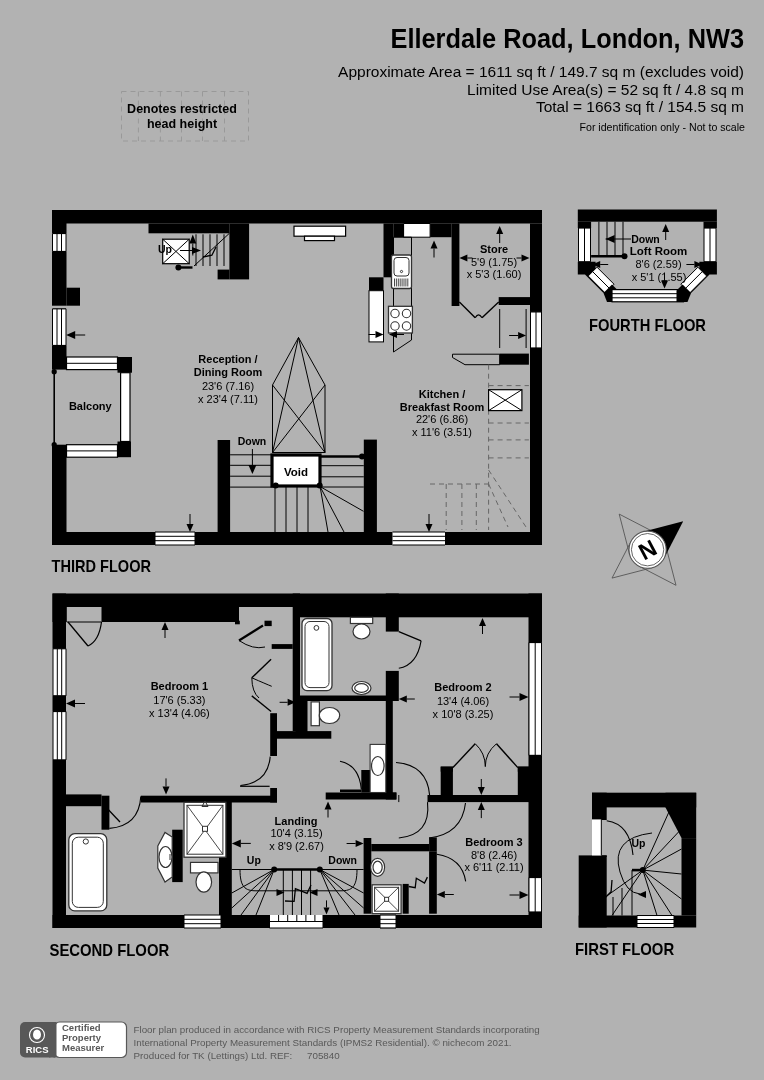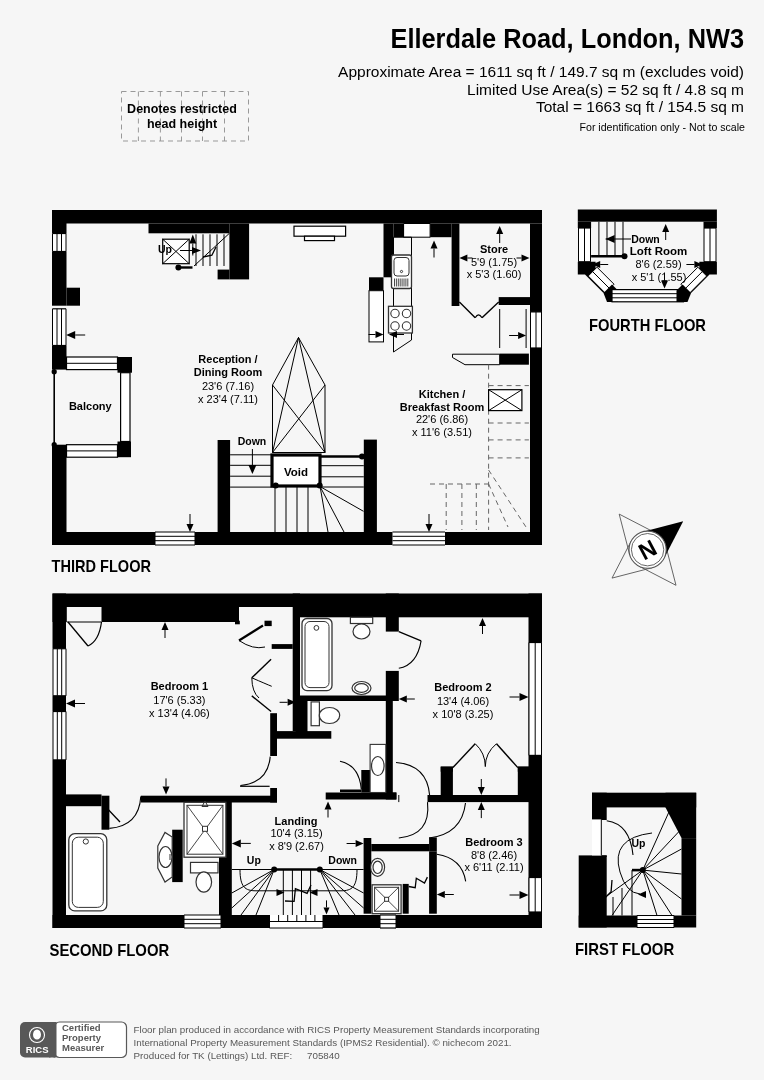--- a/index.html
+++ b/index.html
@@ -1,15 +1,15 @@
 <!DOCTYPE html>
 <html><head><meta charset="utf-8">
 <style>
 html,body{margin:0;padding:0;background:#fff;}
-#page{position:relative;width:764px;height:1080px;overflow:hidden;background:#fef9c3;filter:grayscale(1);}
+#page{position:relative;width:764px;height:1080px;overflow:hidden;background:#eab308;filter:grayscale(1);}
 </style></head>
 <body>
 <div id="page">
 <svg width="764" height="1080" viewBox="0 0 764 1080">
 <text x="744.0" y="48.0" font-family="'Liberation Sans', sans-serif" font-size="27px" font-weight="bold" text-anchor="end" fill="#000" textLength="353.5" lengthAdjust="spacingAndGlyphs">Ellerdale Road, London, NW3</text>
 <text x="744.0" y="77.0" font-family="'Liberation Sans', sans-serif" font-size="15.5px" font-weight="normal" text-anchor="end" fill="#000">Approximate Area = 1611 sq ft / 149.7 sq m (excludes void)</text>
 <text x="744.0" y="94.5" font-family="'Liberation Sans', sans-serif" font-size="15.5px" font-weight="normal" text-anchor="end" fill="#000">Limited Use Area(s) = 52 sq ft / 4.8 sq m</text>
 <text x="744.0" y="111.5" font-family="'Liberation Sans', sans-serif" font-size="15.5px" font-weight="normal" text-anchor="end" fill="#000">Total = 1663 sq ft / 154.5 sq m</text>
 <text x="745.0" y="131.0" font-family="'Liberation Sans', sans-serif" font-size="10.6px" font-weight="normal" text-anchor="end" fill="#000">For identification only - Not to scale</text>
 <g stroke="#999" stroke-width="1" stroke-dasharray="5,4" fill="none">

